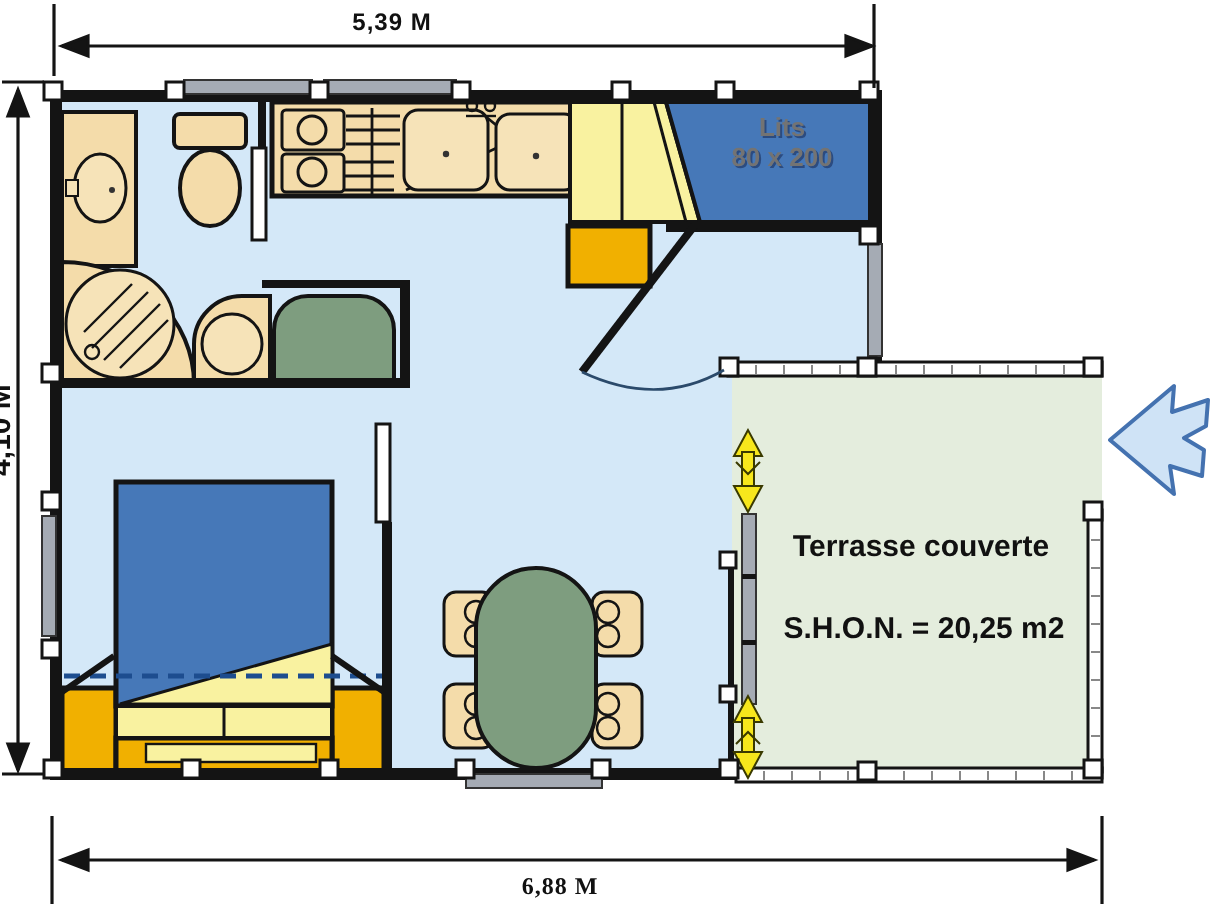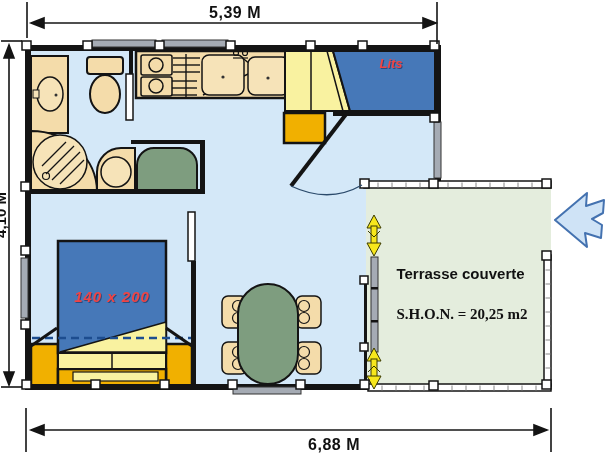--- a/index.html
+++ b/index.html
@@ -5,22 +5,22 @@
   html,body{margin:0;padding:0;background:#fff;}
   .stage{
     position:relative;width:605px;height:454px;background:#ffffff;
     overflow:hidden;font-family:"Liberation Sans",sans-serif;
   }
   .stage svg{position:absolute;left:0;top:0;}
   .lbl{
     position:absolute;font-family:"Liberation Sans",sans-serif;
     font-weight:bold;color:#111;text-align:center;white-space:nowrap;
   }
-  .lbl-dim{font-size:16px;letter-spacing:.5px;text-align:right;}
-  .lbl-white{color:#ef4444;text-shadow:1px 1px 0 rgba(25,45,90,.6);font-style:italic;}
+  .lbl-dim{font-size:12px;letter-spacing:.5px;}
+  .lbl-white{color:#737373;text-shadow:1px 1px 0 rgba(25,45,90,.6);}
   .lbl-bunk{font-size:13px;line-height:15px;}
   .lbl-bed{font-size:15px;letter-spacing:1px;}
   .lbl-terrace-title{font-size:15px;}
   .lbl-terrace-area{font-size:15px;}
   .lbl-left-dim{
     transform:rotate(-90deg);font-size:15px;
   }
 </style>
 </head>
 <body>
@@ -277,28 +277,28 @@
     <line x1="1" y1="41" x2="22" y2="41"></line>
     <line x1="1" y1="387" x2="22" y2="387"></line>
     <line x1="9" y1="45" x2="9" y2="385"></line>
     <polygon points="9,45 4,58 14,58"></polygon>
     <polygon points="9,385 4,372 14,372"></polygon>
   </g>
 </svg>
 
 <div class="lbl lbl-dim" style="left:131px;top:4px;width:130px;">5,39 M</div>
 
-<div class="lbl lbl-dim" style="left:200px;top:436px;width:160px;">6,88 M</div>
+<div class="lbl lbl-dim" style="left:200px;top:436px;width:160px;font-family:Liberation Serif, serif;">6,88 M</div>
 
 <div class="lbl lbl-left-dim" style="left:-40px;top:207px;width:80px;height:16px;">4,10 M</div>
 
 <div class="lbl lbl-bunk lbl-white" style="left:345px;top:56px;width:92px;">
   <div>Lits</div>
+  <div>80 x 200</div>
 </div>
 
-<div class="lbl lbl-bed lbl-white" style="left:62px;top:288px;width:100px;">140 x 200</div>
 
 <div class="lbl lbl-terrace-title" style="left:368px;top:265px;width:185px;">Terrasse couverte</div>
 
-<div class="lbl lbl-terrace-area" style="left:366px;top:306px;width:192px;font-family:Liberation Serif, serif;">S.H.O.N. = 20,25 m2</div>
+<div class="lbl lbl-terrace-area" style="left:366px;top:306px;width:192px;">S.H.O.N. = 20,25 m2</div>
 
 
 </div>
 
 </body></html>

